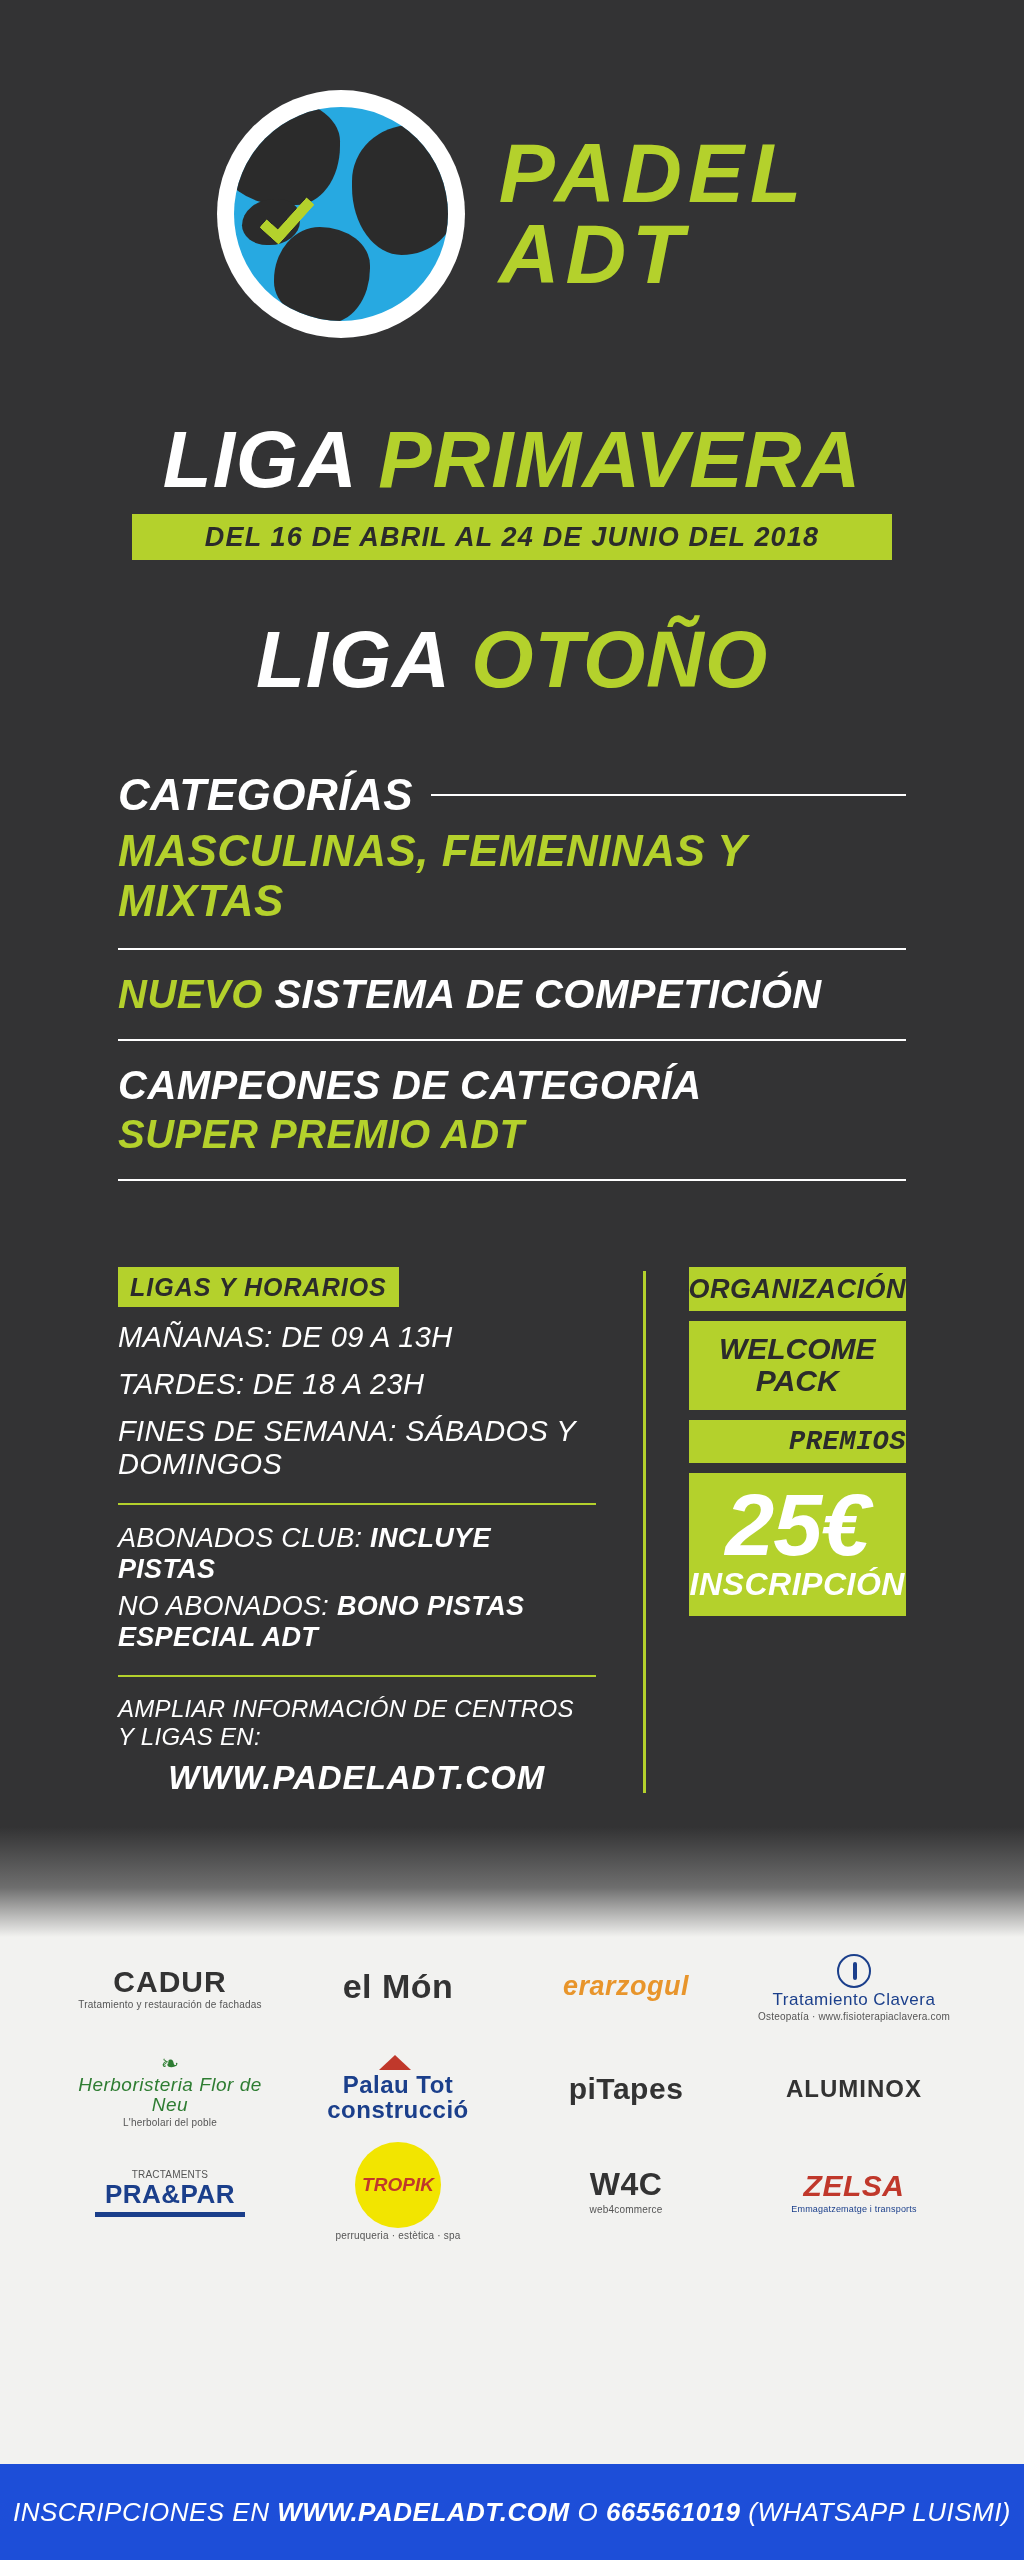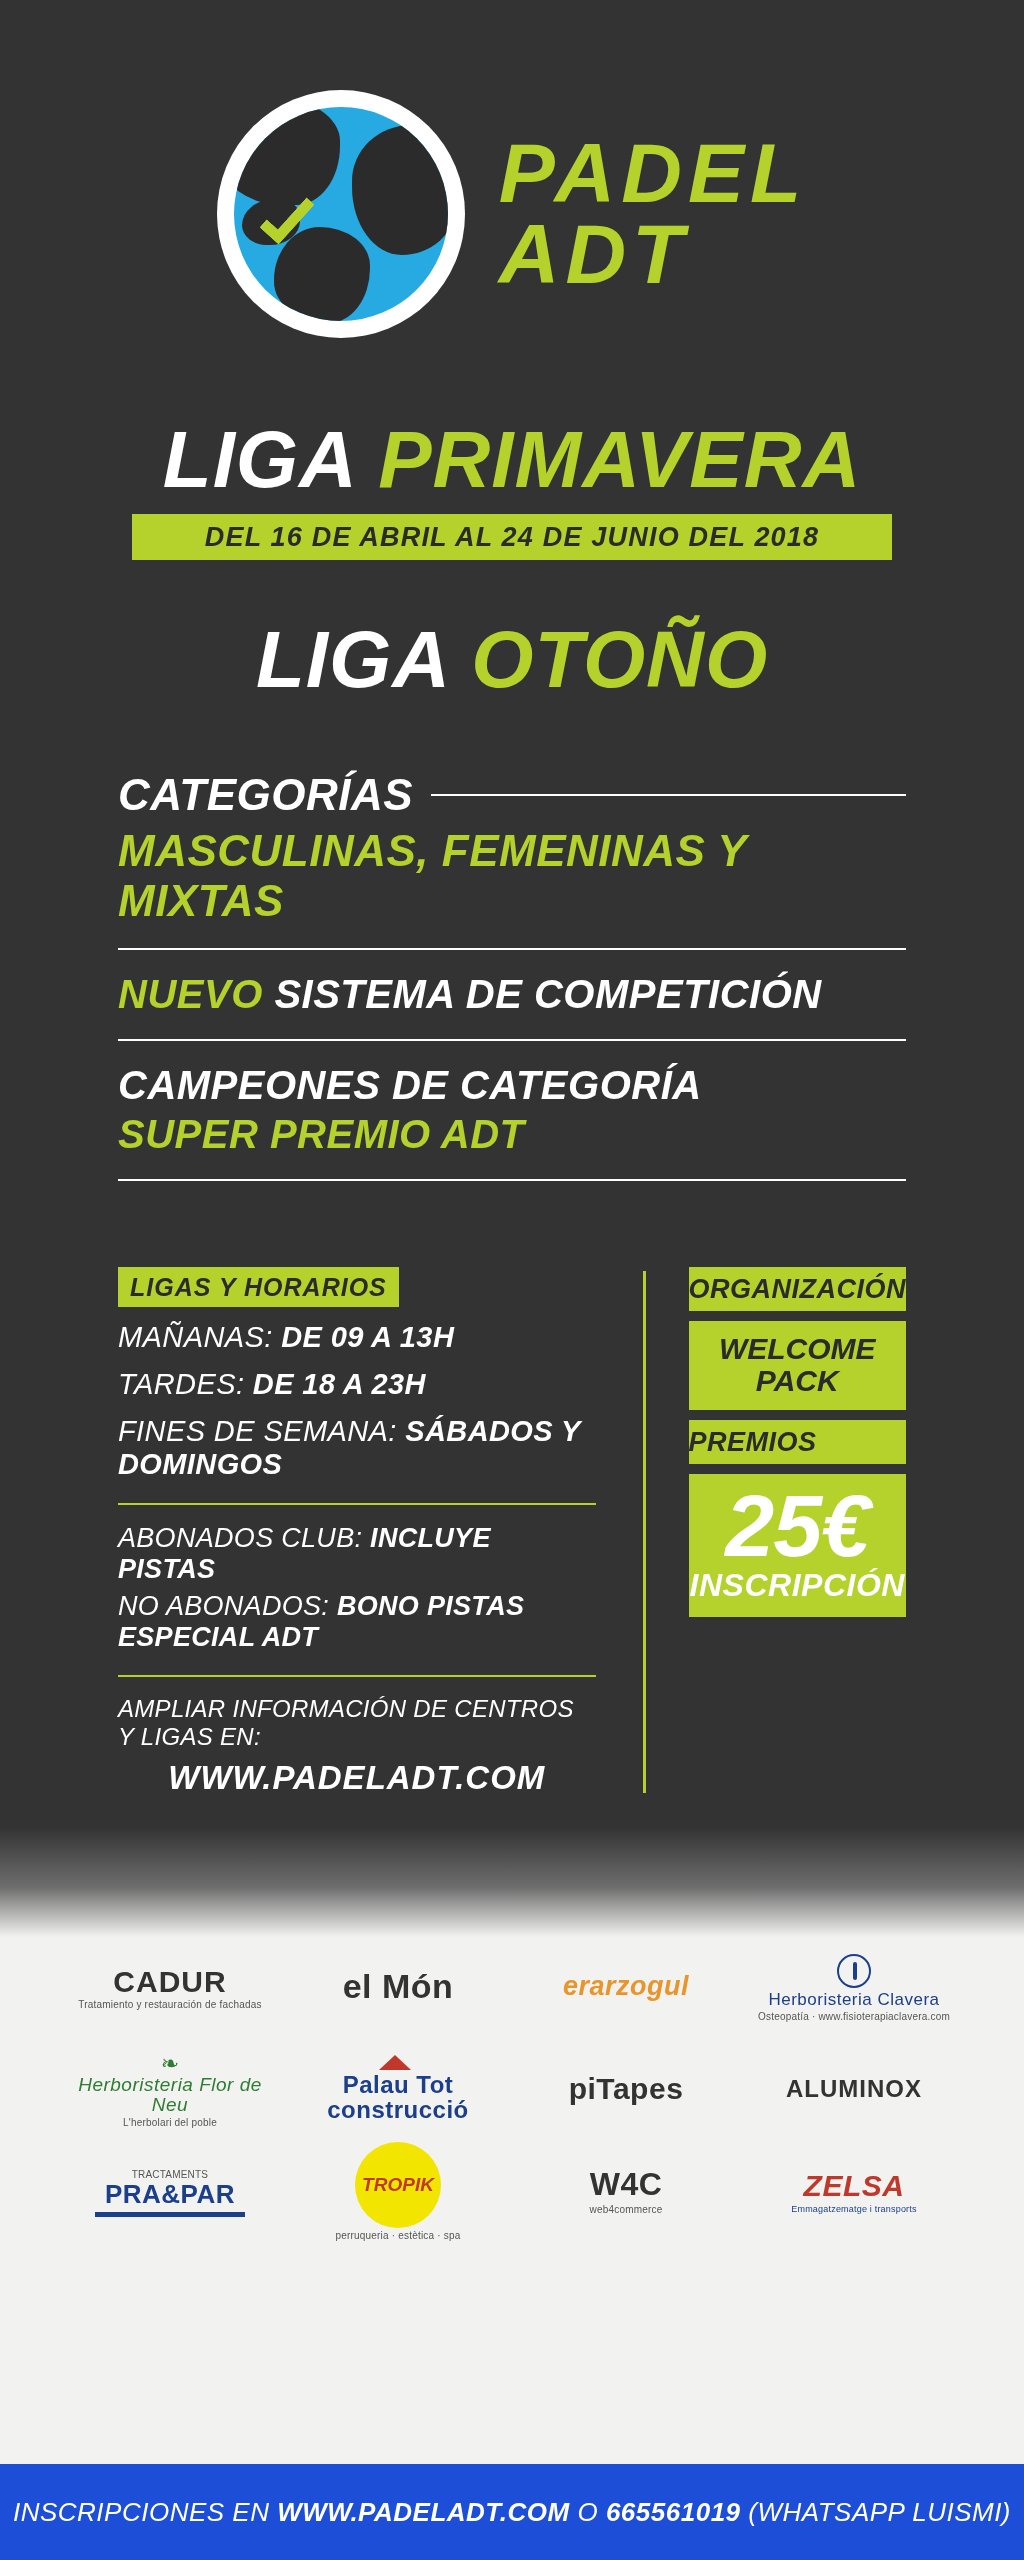--- a/index.html
+++ b/index.html
@@ -187,21 +187,21 @@
     letter-spacing: 1px;
     padding: 6px 12px 5px;
   }
   .sched-line {
     margin-top: 14px;
     color: #ffffff;
     font-size: 29px;
     font-style: italic;
     letter-spacing: 0.4px;
   }
-  .sched-line b { font-weight: bold; margin-top: 8px; }
+  .sched-line b { font-weight: normal; margin-top: 8px; }
   .hr-green {
     height: 2px;
     background: #b4d12c;
     margin: 22px 0 18px;
     width: 100%;
   }
   .abon-line {
     color: #ffffff;
     font-size: 27px;
     font-style: italic;
@@ -246,23 +246,24 @@
     line-height: 1.08;
     padding: 12px 0 12px;
   }
   .premios-tag {
     margin-top: 10px;
     background: #b4d12c;
     color: #2b2b2b;
     font-weight: bold;
     font-style: italic;
     font-size: 27px;
-    text-align: left;
+    text-align: right;
     padding: 7px 0 6px;
     letter-spacing: 0.5px;
+    font-family: Liberation Mono, monospace;
   }
   .price-box {
     margin-top: 10px;
     background: #b4d12c;
     color: #ffffff;
     text-align: center;
     padding: 12px 0 16px;
   }
   .price-num {
     font-size: 88px;
@@ -471,21 +472,21 @@
       <div class="sp sp-elmon">
         <div class="sp-main">el Món</div>
         <div class="sp-sub"></div>
       </div>
       <div class="sp sp-arz">
         <div class="sp-main">erarzogul</div>
         <div class="sp-sub"></div>
       </div>
       <div class="sp sp-fisio">
         <div class="circ"></div>
-        <div class="sp-main">Herboristeria Clavera</div>
+        <div class="sp-main">Tratamiento Clavera</div>
         <div class="sp-sub">Osteopatía · www.fisioterapiaclavera.com</div>
       </div>
     </div>
 
     <div class="sp-row">
       <div class="sp sp-herb">
         <div class="leaf">❧</div>
         <div class="sp-main">Herboristeria Flor de Neu</div>
         <div class="sp-sub">L'herbolari del poble</div>
       </div>

